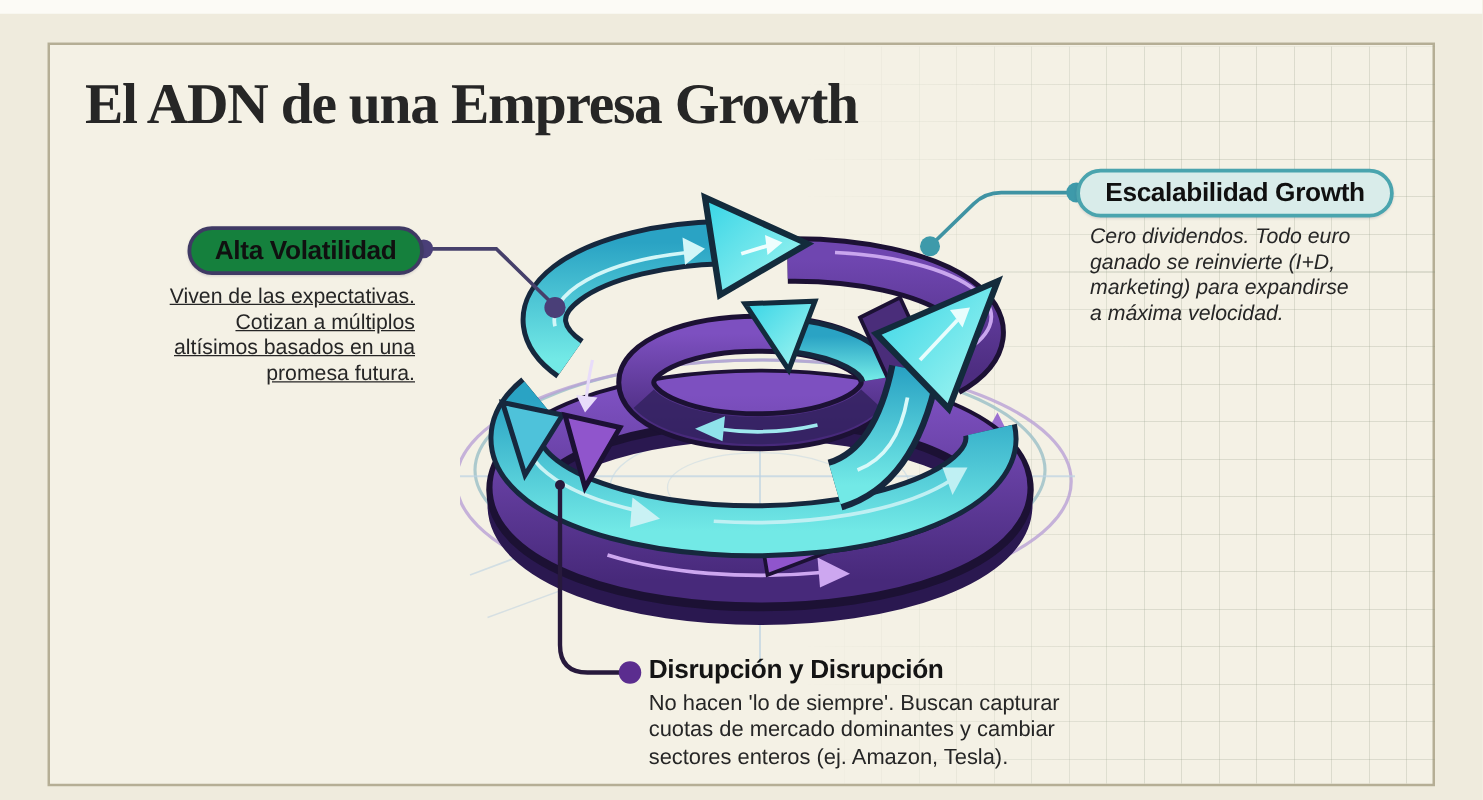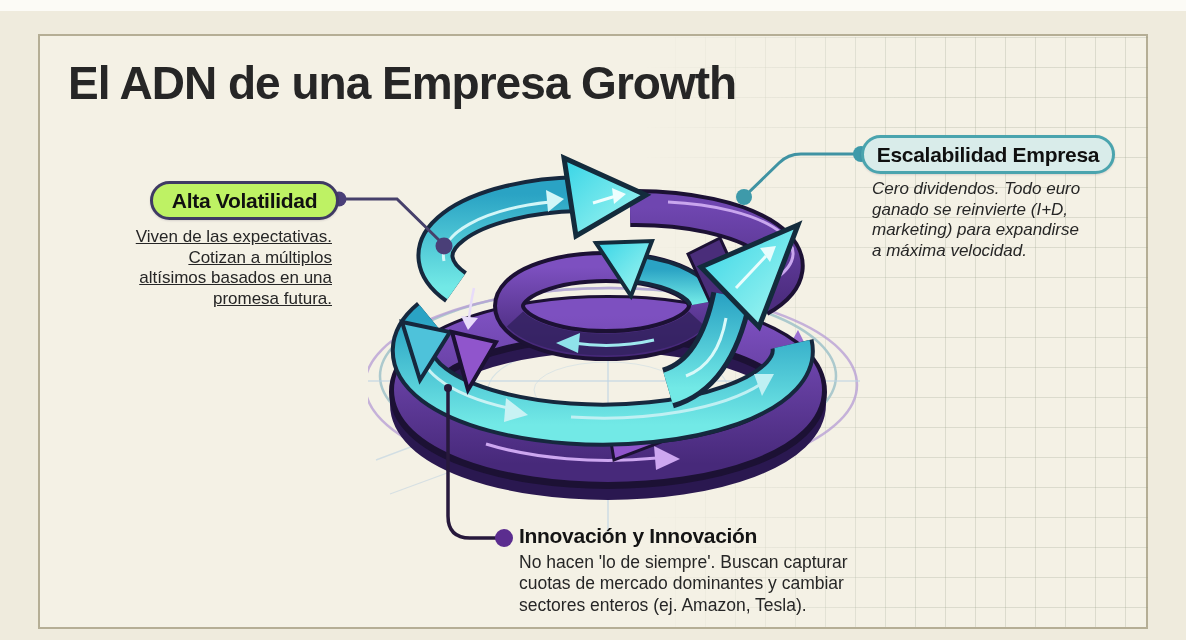--- a/index.html
+++ b/index.html
@@ -19,28 +19,29 @@
     background-image:
       repeating-linear-gradient(to right, rgba(145,155,135,.25) 0 1px, transparent 1px 30px),
       repeating-linear-gradient(to bottom, rgba(145,155,135,.25) 0 1px, transparent 1px 30px);
     -webkit-mask-image:linear-gradient(to right, transparent 0, #000 55%);
     mask-image:linear-gradient(to right, transparent 0, #000 55%);
   }
   .page-title{
     position:absolute;left:68px;top:56px;
     font-size:46px;font-weight:bold;letter-spacing:-1px;color:#262626;
     white-space:nowrap;
+    font-family:Liberation Serif, serif;
   }
   .pill{
     position:absolute;display:flex;align-items:center;justify-content:center;
     border-radius:20px;font-weight:bold;font-size:21px;color:#101010;
     box-sizing:border-box;letter-spacing:-0.3px;
     box-shadow:0 1px 2px rgba(60,50,80,.15);
   }
-  .pill-vol{left:150px;top:181px;width:189px;height:39px;background:#bef264;border:3px solid #3f3a64;}
+  .pill-vol{left:150px;top:181px;width:189px;height:39px;background:#15803d;border:3px solid #3f3a64;}
   .pill-esc{left:861px;top:135px;width:254px;height:39px;background:#d9ecea;border:3px solid #4aa4ae;}
   .body-text{
     position:absolute;font-size:17px;line-height:1.22;color:#262626;white-space:pre-line;
   }
   .body-vol{left:90px;top:227px;width:242px;text-align:right;text-decoration:underline;}
   .body-esc{left:872px;top:179px;width:262px;text-align:left;font-style:italic;}
   .innov-heading{
     position:absolute;left:519px;top:524px;font-size:21px;font-weight:bold;color:#141414;
     letter-spacing:-0.3px;white-space:nowrap;
   }
@@ -181,23 +182,23 @@
 
 <div class="pill pill-vol">
   <span>Alta Volatilidad</span>
 </div>
 <div class="body-text body-vol">Viven de las expectativas.
 Cotizan a múltiplos
 altísimos basados en una
 promesa futura.</div>
 
 <div class="pill pill-esc">
-  <span>Escalabilidad Empresa</span>
+  <span>Escalabilidad Growth</span>
 </div>
 <div class="body-text body-esc">Cero dividendos. Todo euro
 ganado se reinvierte (I+D,
 marketing) para expandirse
 a máxima velocidad.</div>
 
-<div class="innov-heading">Innovación y Innovación</div>
+<div class="innov-heading">Disrupción y Disrupción</div>
 <div class="body-text body-innov">No hacen 'lo de siempre'. Buscan capturar
 cuotas de mercado dominantes y cambiar
 sectores enteros (ej. Amazon, Tesla).</div>
 
 </body></html>

